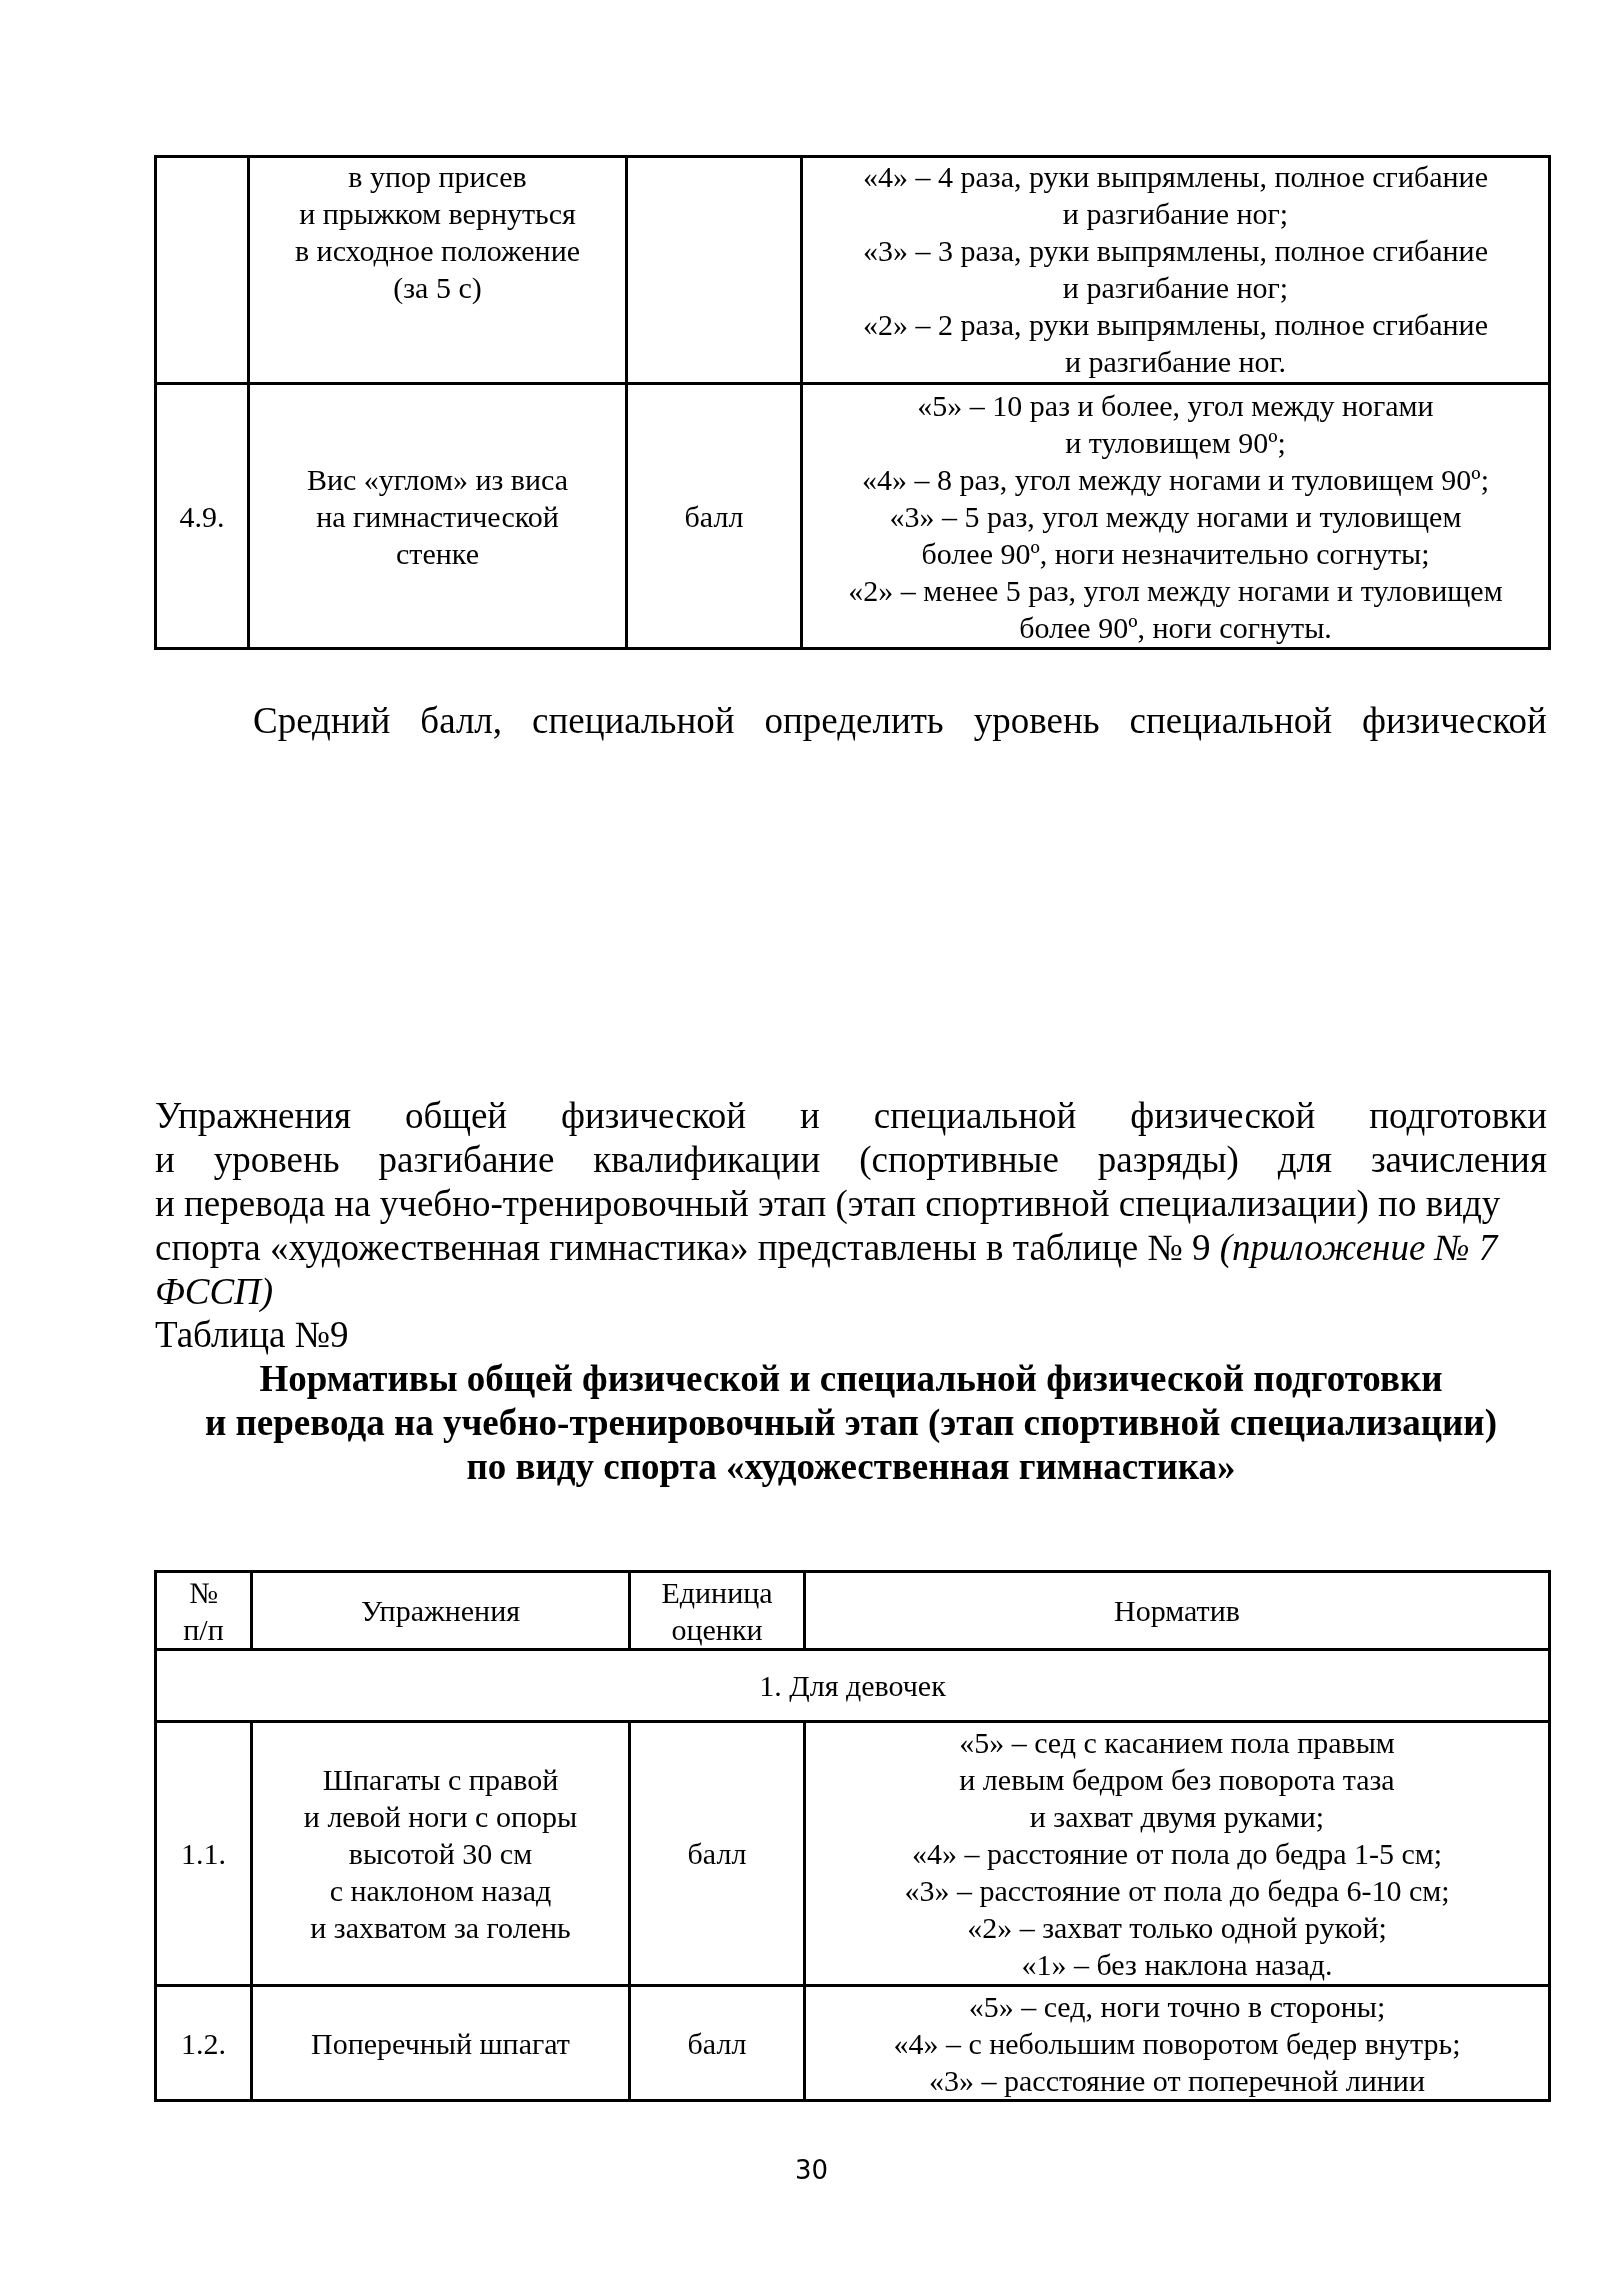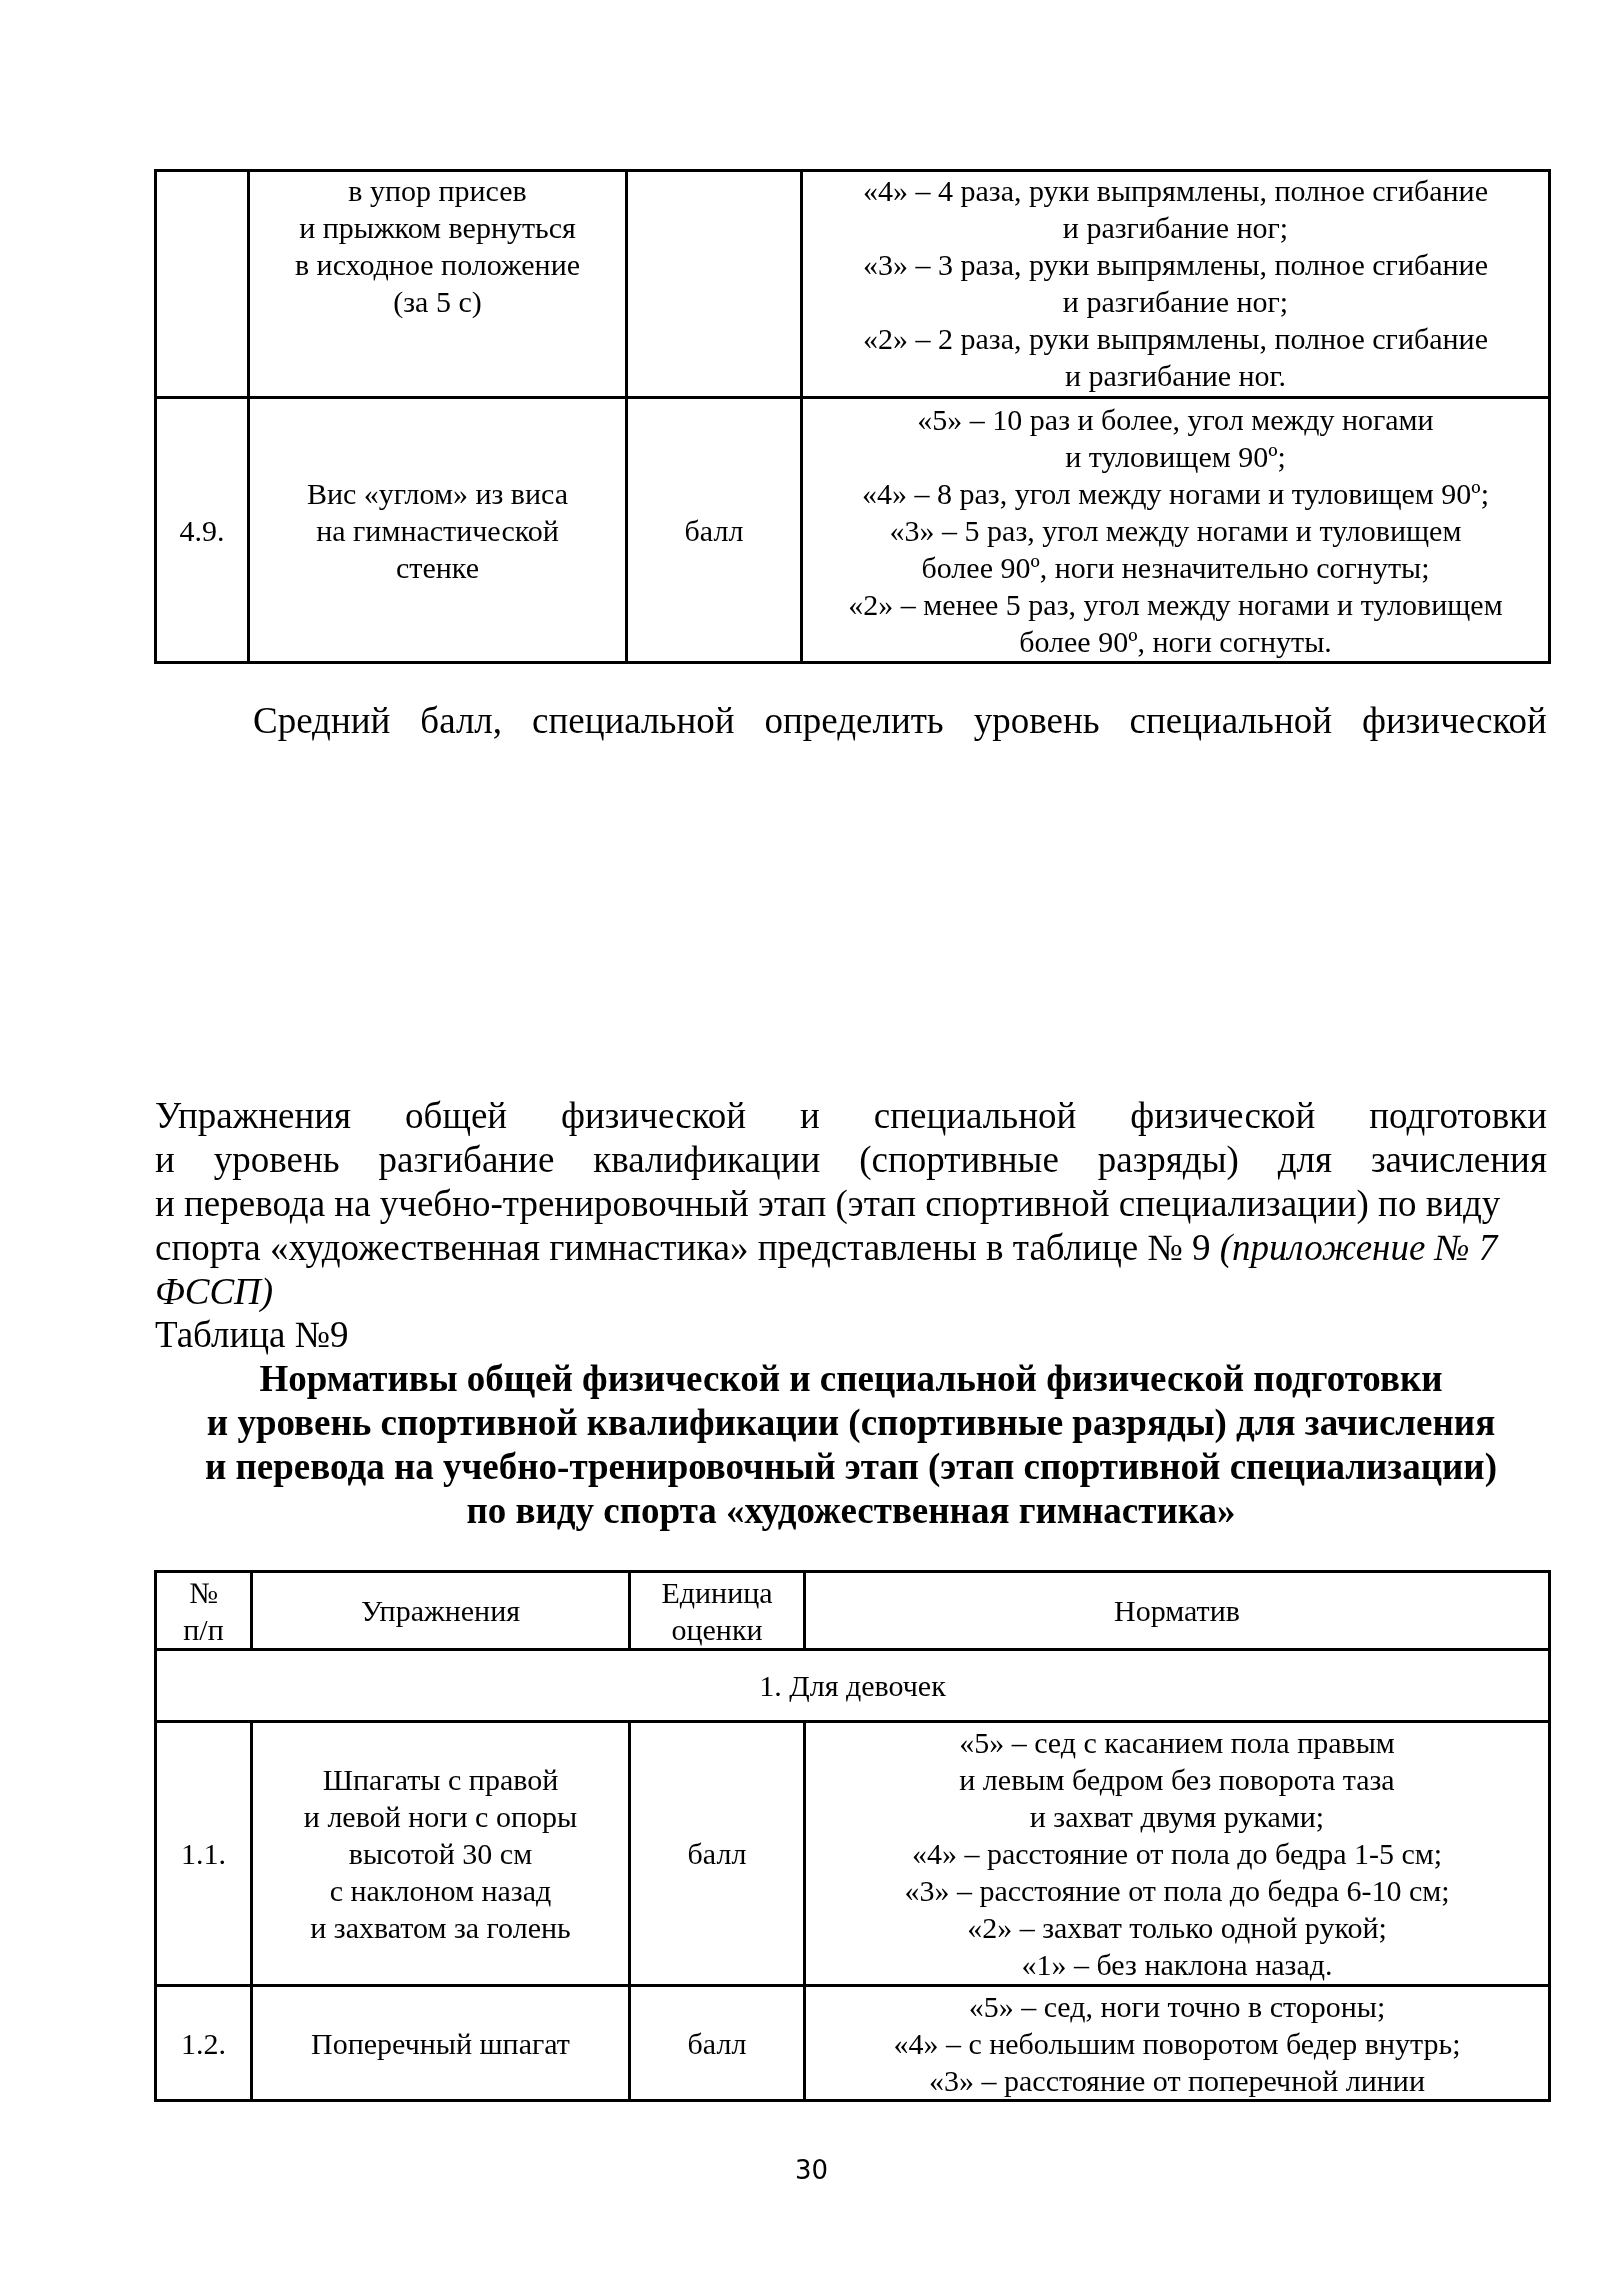--- a/index.html
+++ b/index.html
@@ -14,21 +14,21 @@
   .italic { font-style: italic; }
   .bold { font-weight: bold; }
   .center { text-align: center; }
   .right { }
   .pagenum { font-family: "DejaVu Sans", "Liberation Sans", sans-serif; font-size: 26px; }
   .jline { display: flex; justify-content: space-between; white-space: nowrap; }
 </style>
 </head>
 <body>
 
-<table class="t" style="left:154px; top:169px; width:1394px;">
+<table class="t" style="left:154px; top:155px; width:1394px;">
   <colgroup>
     <col style="width:93px">
       <col style="width:378px">
       <col style="width:175px">
       <col style="width:748px">
   </colgroup>
   <tbody>
       <tr style="height:227px;">
     <td></td>
     <td style="vertical-align:top;">
@@ -104,21 +104,20 @@
   <div class="line">
     <span>спорта «художественная гимнастика» представлены в таблице № 9 </span><span class="italic">(приложение № 7</span>
   </div>
   <div class="line italic">ФССП)</div>
 </div>
 
 <div class="abs body-text right" style="left:155px; top:1313px; width:1392px;">Таблица №9</div>
 
 <div class="abs body-text bold center" style="left:155px; top:1357px; width:1392px;">
   <div class="line">Нормативы общей физической и специальной физической подготовки</div>
-  <div class="line">и уровень спортивной квалификации (спортивные разряды) для зачисления</div>
   <div class="line">и перевода на учебно-тренировочный этап (этап спортивной специализации)</div>
   <div class="line">по виду спорта «художественная гимнастика»</div>
 </div>
 
 <table class="t" style="left:154px; top:1570px; width:1394px;">
   <colgroup>
     <col style="width:96px">
       <col style="width:378px">
       <col style="width:175px">
       <col style="width:745px">

